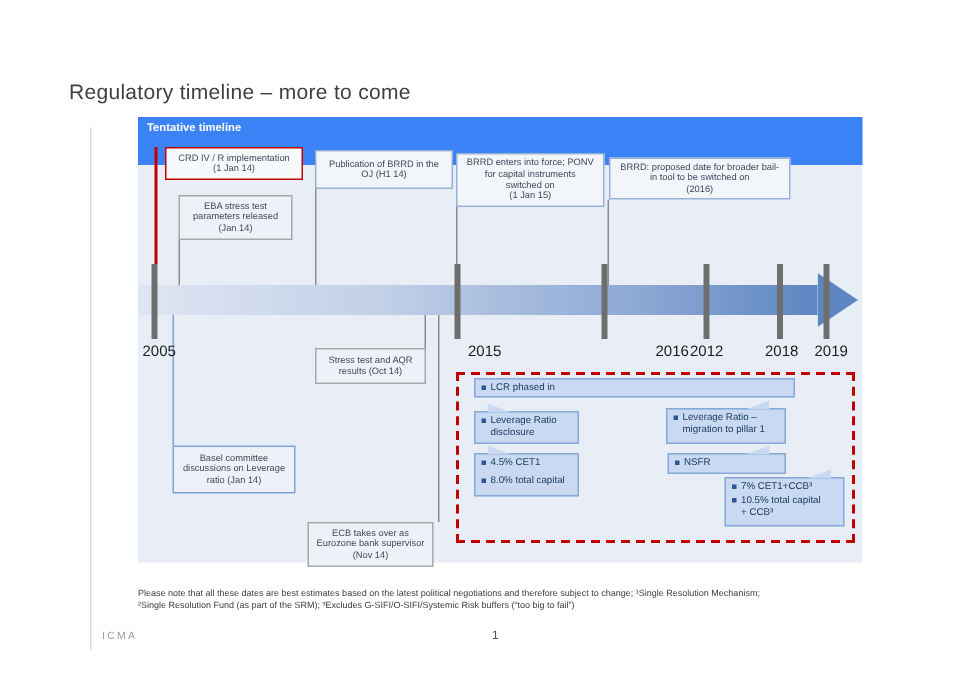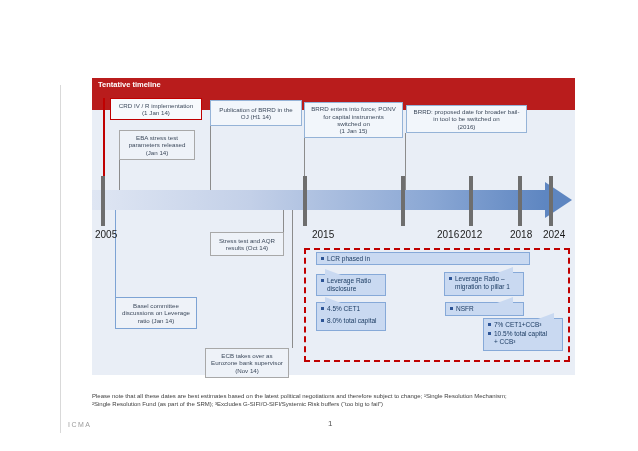--- a/index.html
+++ b/index.html
@@ -1,21 +1,21 @@
 <!DOCTYPE html>
 <html><head>
 <meta charset="utf-8">
 <style>
   html,body{margin:0;padding:0;background:#ffffff;}
   .slide{position:relative;width:638px;height:451px;background:#ffffff;overflow:hidden;
          font-family:"Liberation Sans","DejaVu Sans",sans-serif;}
   .title{position:absolute;left:46px;top:53px;font-size:14px;color:#404040;letter-spacing:.2px;}
   .left-rule{position:absolute;left:60px;top:85px;width:1px;height:348px;background:#d9d9d9;}
   .panel{position:absolute;left:92px;top:78px;width:483px;height:297px;background:#e9eef6;}
-  .panel-header{position:absolute;left:92px;top:78px;width:483px;height:32px;background:#b91c1c;
+  .panel-header{position:absolute;left:92px;top:78px;width:483px;height:32px;background:#3b82f6;
                 color:#ffffff;font-size:7.5px;font-weight:bold;line-height:14px;padding-left:6px;
                 box-sizing:border-box;}
   .ebox{position:absolute;box-sizing:border-box;display:flex;align-items:center;justify-content:center;
         text-align:center;font-size:6.2px;line-height:7.4px;color:#3d4a5c;white-space:pre-line;
         background:#f2f6fb;border:1px solid #95b3d7;padding:1px 2px;}
   .ebox.red{border-color:#c00000;background:#f7fafd;}
   .ebox.gray{border-color:#a8a8a8;background:#eef2f8;}
   .ebox.blue2{border-color:#7da3d4;}
   .conn{position:absolute;width:1px;background:#8c8c8c;}
   .conn.red{width:2px;background:#c00000;}
@@ -40,20 +40,21 @@
   .footnote{position:absolute;left:92px;top:393px;width:482px;font-size:6px;line-height:7.5px;
             color:#404040;}
   .brand{position:absolute;left:68px;top:421px;font-size:7px;letter-spacing:1.5px;color:#9a9a9a;}
   .page-num{position:absolute;left:328px;top:419px;font-size:8px;color:#555555;}
 </style>
 </head>
 <body>
 
 <div class="slide">
 
+  <div class="title">Regulatory timeline – more to come</div>
   <div class="left-rule"></div>
 
   <div class="panel"></div>
   <div class="panel-header">Tentative timeline</div>
 
   <div class="conn red" style="left:103px;top:98px;height:78px;"></div>
   <div class="conn" style="left:119px;top:160px;height:30px;"></div>
   <div class="conn" style="left:210px;top:126px;height:64px;"></div>
   <div class="conn" style="left:304px;top:138px;height:52px;"></div>
   <div class="conn" style="left:405px;top:133px;height:57px;"></div>
@@ -70,21 +71,21 @@
   <div class="tick" style="left:401px;"></div>
   <div class="tick" style="left:469px;"></div>
   <div class="tick" style="left:518px;"></div>
   <div class="tick" style="left:549px;"></div>
 
   <div class="year" style="left:95px;">2005</div>
   <div class="year" style="left:312px;">2015</div>
   <div class="year" style="left:395px;margin-left:42px;">2016</div>
   <div class="year" style="left:460px;">2012</div>
   <div class="year" style="left:510px;">2018</div>
-  <div class="year" style="left:543px;">2024</div>
+  <div class="year" style="left:543px;">2019</div>
 
   <div class="ebox red" style="left:110px;top:98px;width:92px;height:22px;">CRD IV / R implementation
 (1 Jan 14)</div>
   <div class="ebox gray" style="left:119px;top:130px;width:76px;height:30px;">EBA stress test
 parameters released
 (Jan 14)</div>
   <div class="ebox" style="left:210px;top:100px;width:92px;height:26px;">Publication of BRRD in the
 OJ (H1 14)</div>
   <div class="ebox" style="left:304px;top:102px;width:99px;height:36px;">BRRD enters into force; PONV
 for capital instruments

